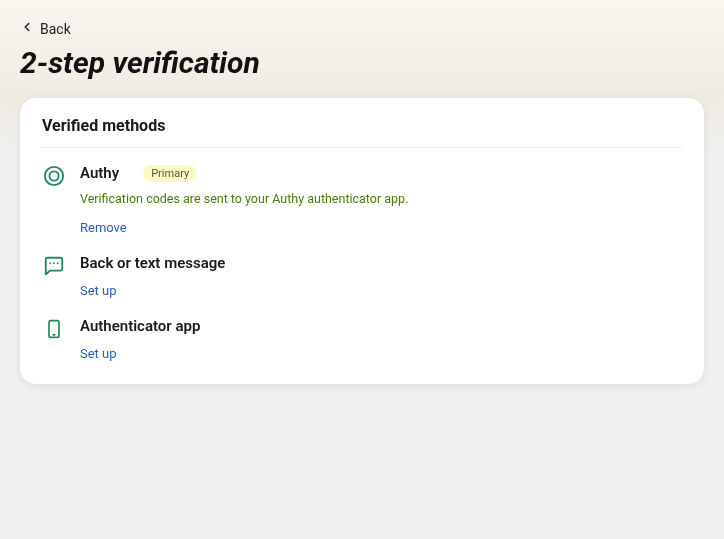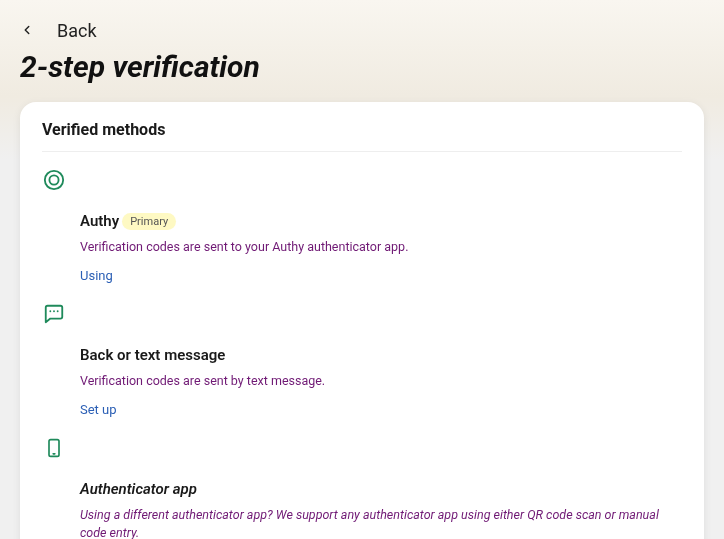--- a/index.html
+++ b/index.html
@@ -19,23 +19,23 @@
       z-index: 0;
     }
     .page {
       position: relative;
       z-index: 1;
       padding: 16px 20px 0 20px;
     }
     .back-link {
       display: inline-flex;
       align-items: center;
-      gap: 23px;
+      gap: 6px;
       color: #222;
-      font-size: 18px;
+      font-size: 14px;
       cursor: pointer;
       padding: 4px 0;
     }
     .back-link svg { width: 14px; height: 14px; }
     .page-title {
       font-size: 30px;
       font-weight: 700;
       color: #111;
       margin-top: 4px;
       margin-bottom: 18px;
@@ -56,53 +56,52 @@
       margin-bottom: 16px;
     }
     .section-header.no-top-space { margin-top: 0; }
     .section-header.sub { margin-top: 22px; }
     .method-row {
       display: flex;
       align-items: flex-start;
       gap: 14px;
       margin-bottom: 18px;
     }
-    .method-row:last-child { margin-bottom: 0; font-style: italic; }
+    .method-row:last-child { margin-bottom: 0; }
     .method-icon {
       flex: 0 0 24px;
       width: 24px;
       height: 24px;
       display: flex;
       align-items: center;
       justify-content: center;
       color: #1f8a5b;
     }
     .method-body { flex: 1; }
     .method-title-line {
       display: flex;
       align-items: center;
-      gap: 3px;
+      gap: 24px;
       margin-bottom: 8px;
-      margin-top: 44px;
     }
     .method-title {
       font-size: 15px;
       font-weight: 600;
       color: #1a1a1a;
     }
     .badge {
       background: #fef9c3;
       color: #555;
       font-size: 11px;
       padding: 2px 8px;
       border-radius: 10px;
     }
     .method-desc {
       font-size: 12.5px;
-      color: #701a75;
+      color: #4d7c0f;
       line-height: 1.5;
       margin-bottom: 8px;
     }
     .action-link {
       font-size: 13px;
       color: #2b5fb5;
       cursor: pointer;
       display: inline-block;
     }
   </style>
@@ -134,53 +133,51 @@
           <circle cx="12" cy="12" r="10"></circle>
           <circle cx="12" cy="12" r="5"></circle>
         </svg>
       </div>
       <div class="method-body">
         <div class="method-title-line">
           <span class="method-title">Authy</span>
           <span class="badge">Primary</span>
         </div>
         <div class="method-desc">Verification codes are sent to your Authy authenticator app.</div>
-        <span class="action-link">Using</span>
+        <span class="action-link">Remove</span>
       </div>
     </div>
 
 
     <div class="method-row">
       <div class="method-icon">
         <svg viewBox="0 0 24 24" width="22" height="22" fill="none" stroke="currentColor" stroke-width="2" stroke-linecap="round" stroke-linejoin="round">
           <path d="M21 15a2 2 0 0 1-2 2H8l-5 4V5a2 2 0 0 1 2-2h14a2 2 0 0 1 2 2z"></path>
           <line x1="8" y1="9" x2="8" y2="9.01"></line>
           <line x1="12" y1="9" x2="12" y2="9.01"></line>
           <line x1="16" y1="9" x2="16" y2="9.01"></line>
         </svg>
       </div>
       <div class="method-body">
         <div class="method-title-line">
           <span class="method-title">Back or text message</span>
         </div>
-        <div class="method-desc">Verification codes are sent by text message.</div>
         <span class="action-link">Set up</span>
       </div>
     </div>
 
     <div class="method-row">
       <div class="method-icon">
         <svg viewBox="0 0 24 24" width="20" height="20" fill="none" stroke="currentColor" stroke-width="2" stroke-linecap="round" stroke-linejoin="round">
           <rect x="6" y="2" width="12" height="20" rx="2" ry="2"></rect>
           <line x1="11" y1="19" x2="13" y2="19"></line>
         </svg>
       </div>
       <div class="method-body">
         <div class="method-title-line">
           <span class="method-title">Authenticator app</span>
         </div>
-        <div class="method-desc">Using a different authenticator app? We support any authenticator app using either QR code scan or manual code entry.</div>
         <span class="action-link">Set up</span>
       </div>
     </div>
 
   </div>
 </div>
 
 </body></html>

